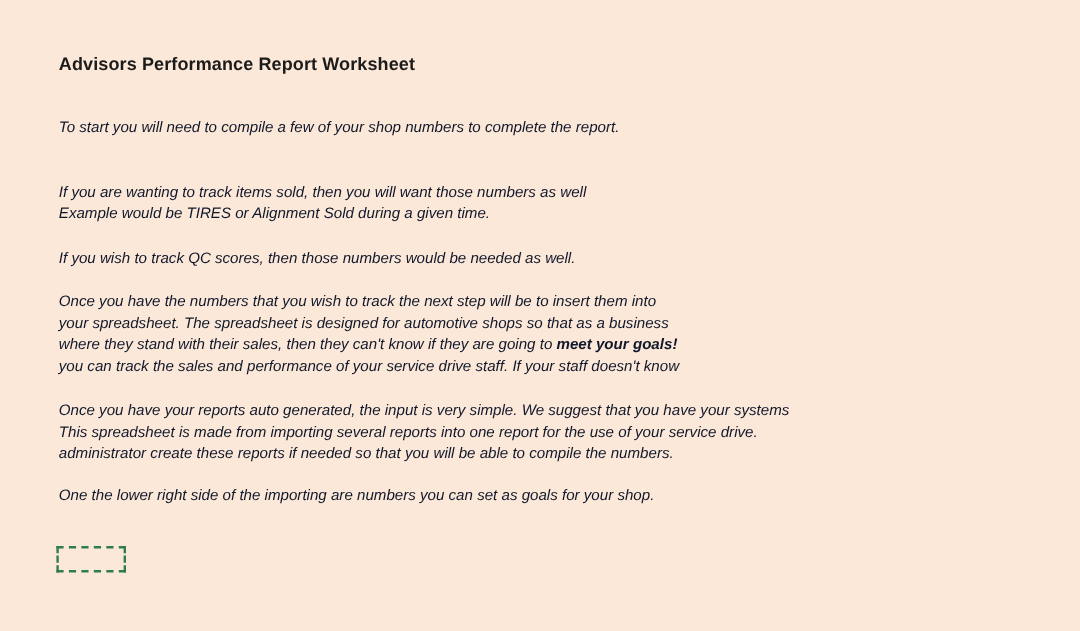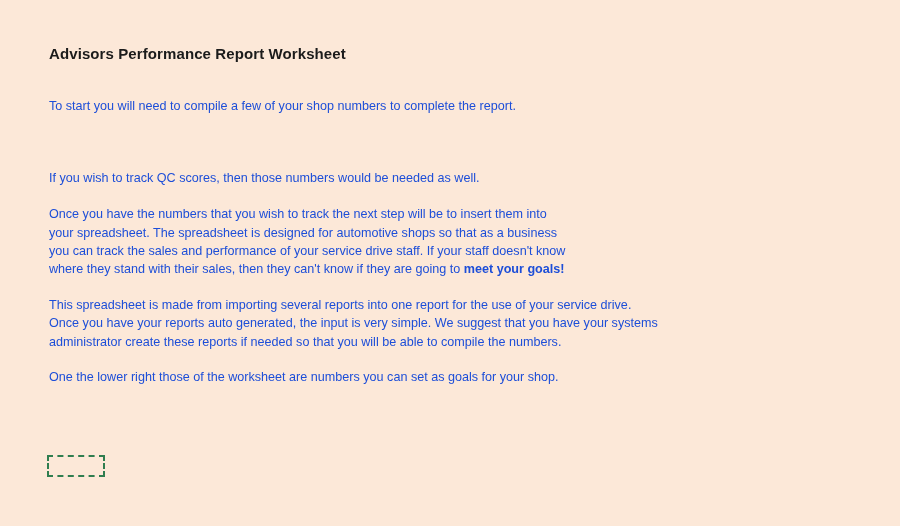--- a/index.html
+++ b/index.html
@@ -31,21 +31,22 @@
     color: #1b1b1b;
   }
   .block {
     margin: 0;
     padding: 0;
   }
   .line {
     font-size: 12.6px;
     line-height: 18.2px;
     white-space: pre;
-    color: #1d4ed8;
+    color: #0f172a;
+    font-style: italic;
   }
   .line b {
     font-weight: bold;
   }
   .spacer-lg { height: 33px; }
   .spacer-md { height: 18px; }
   .spacer-sm { height: 17px; }
   
   .cell-marker {
     position: absolute;
@@ -75,46 +76,48 @@
   </div>
 
   <div class="spacer-md"></div>
 
   <div class="block">
   </div>
 
   <div class="spacer-md"></div>
 
   <div class="block">
+    <div class="line">If you are wanting to track items sold, then you will want those numbers as well</div>
+    <div class="line">Example would be TIRES or Alignment Sold during a given time.</div>
   </div>
 
   <div class="spacer-md"></div>
 
   <div class="block">
     <div class="line">If you wish to track QC scores, then those numbers would be needed as well.</div>
   </div>
 
   <div class="spacer-md"></div>
 
   <div class="block">
     <div class="line">Once you have the numbers that you wish to track the next step will be to insert them into</div>
     <div class="line">your spreadsheet. The spreadsheet is designed for automotive shops so that as a business</div>
+    <div class="line"><span>where they stand with their sales, then they can't know if they are going to </span><b>meet your goals!</b></div>
     <div class="line">you can track the sales and performance of your service drive staff. If your staff doesn't know</div>
-    <div class="line"><span>where they stand with their sales, then they can't know if they are going to </span><b>meet your goals!</b></div>
   </div>
 
   <div class="spacer-md"></div>
 
   <div class="block">
+    <div class="line">Once you have your reports auto generated, the input is very simple. We suggest that you have your systems</div>
     <div class="line">This spreadsheet is made from importing several reports into one report for the use of your service drive.</div>
-    <div class="line">Once you have your reports auto generated, the input is very simple. We suggest that you have your systems</div>
     <div class="line">administrator create these reports if needed so that you will be able to compile the numbers.</div>
   </div>
 
   <div class="spacer-sm"></div>
 
   <div class="block last-line-wrap">
-    <div class="line">One the lower right those of the worksheet are numbers you can set as goals for your shop.</div>
+    <div class="line">One the lower right side of the importing are numbers you can set as goals for your shop.</div>
   </div>
 
   <div class="cell-marker" style="border-color: rgb(47, 125, 79);"></div>
 
 </div>
 
 </body></html>

